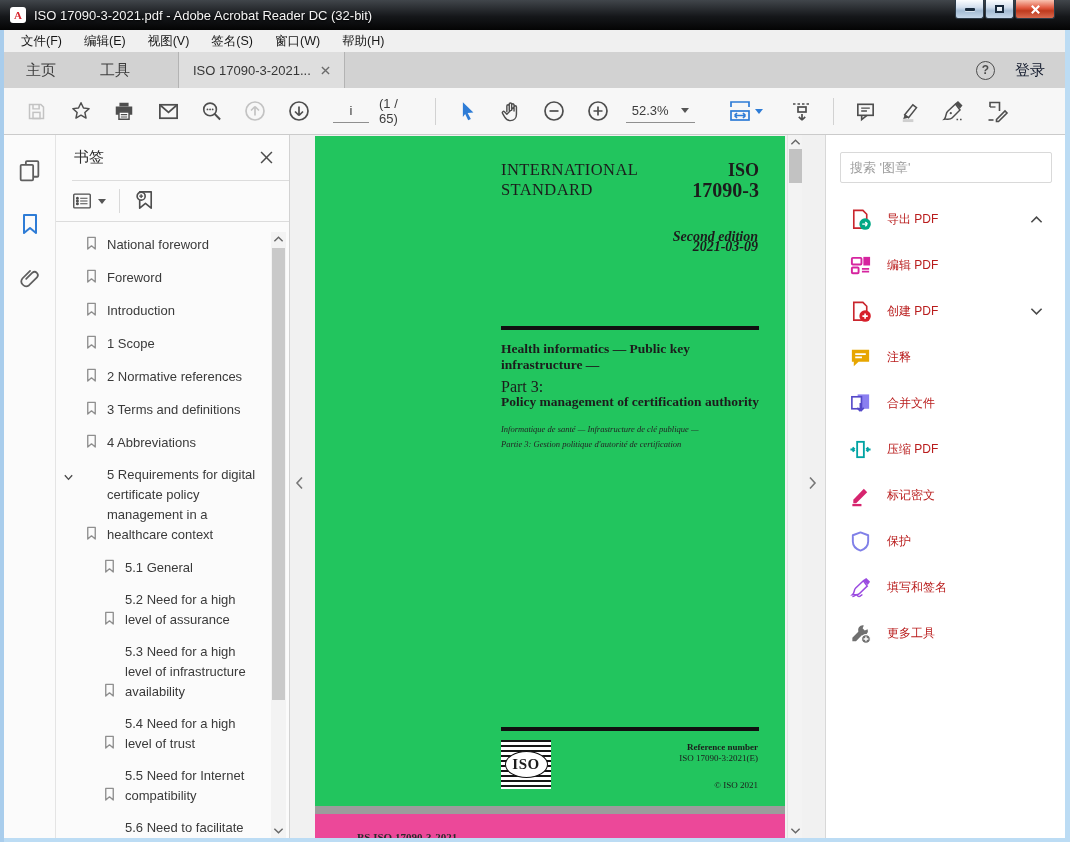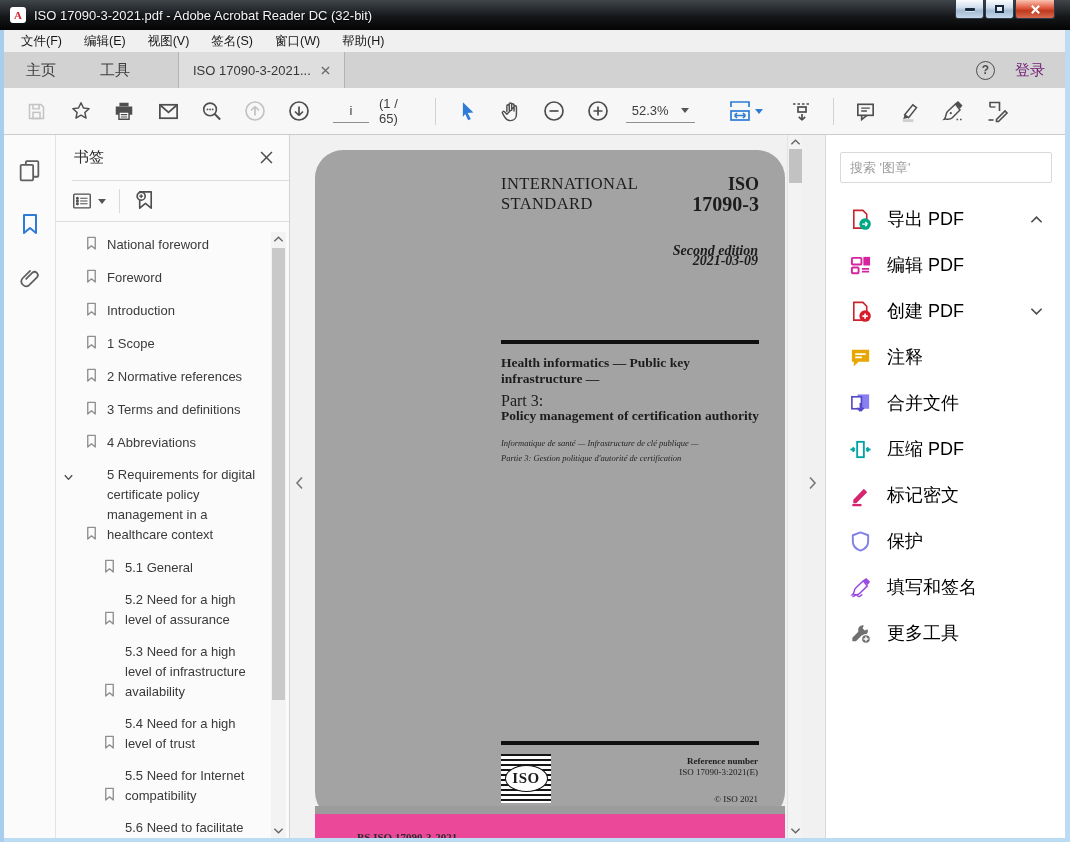--- a/index.html
+++ b/index.html
@@ -37,21 +37,21 @@
   #tabbar { position:absolute; left:4px; top:52px; width:1061px; height:36px;
     background:#d2d2d2; display:flex; align-items:center; }
   .tab-top { font-size:15px; color:#3d3d3d; padding:0 22px; }
   .doc-tab { height:36px; display:flex; align-items:center; gap:10px;
     background:#dedede; border-left:1px solid #b3b3b3; border-right:1px solid #b3b3b3;
     padding:0 14px; margin-left:26px; }
   .doc-tab-label { font-size:13px; color:#363636; }
   .tabbar-right { margin-left:auto; display:flex; align-items:center; gap:20px; padding-right:20px; }
   .help-circle { width:19px; height:19px; border:1.6px solid #4c4c4c; border-radius:50%;
     display:flex; align-items:center; justify-content:center; font-size:12px; font-weight:bold; color:#4c4c4c; }
-  .signin { font-size:15px; color:#701a75; }
+  .signin { font-size:15px; color:#0f172a; }
 
   
   #toolbar { position:absolute; left:4px; top:88px; width:1061px; height:47px;
     background:#f7f7f7; border-bottom:1px solid #cbcbcb; display:flex; align-items:center; padding-left:11px; }
   .tb-btn { width:34px; height:34px; display:flex; align-items:center; justify-content:center; margin:0 5px; border-radius:3px; }
   .tb-divider { width:1px; height:27px; background:#d2d2d2; margin:0 9px; }
   #page-input { width:36px; height:24px; border:none; border-bottom:1px solid #8f8f8f;
     background:transparent; text-align:center; font-size:13px; color:#3d3d3d; margin:0 4px 0 12px; }
   #page-count { font-size:13px; color:#3d3d3d; margin:0 6px; }
   .zoom-box { display:flex; align-items:center; gap:12px; border-bottom:1px solid #8f8f8f;
@@ -86,21 +86,21 @@
   .bm-flag-wrap { flex:0 0 auto; margin-right:8px; margin-top:1px; }
   .bm-label { font-size:13px; color:#3a3a3a; line-height:20px; max-width:152px; }
   .lvl1 .bm-label { max-width:143px; }
   
   .bm-scroll { position:absolute; right:3px; top:2px; bottom:0; width:15px; background:#f3f3f3; }
   .bm-scroll .thumb { position:absolute; left:1px; top:16px; width:13px; height:452px; background:#c9c9c9; }
   .scroll-chev { position:absolute; left:2px; }
 
   
   #docarea { flex:1; background:#f1f1f1; position:relative; overflow:hidden; }
-  .page1 { position:absolute; left:25px; top:15px; width:470px; height:670px; background:#a3a3a3;border-radius:28px; }
+  .page1 { position:absolute; left:25px; top:1px; width:470px; height:670px; background:#22c55e; }
   .page-gap { position:absolute; left:25px; top:671px; width:470px; height:8px; background:#9c9c9c; }
   .page2 { position:absolute; left:25px; top:679px; width:470px; bottom:0; background:#ec4899; overflow:hidden; }
   .page2-text { margin:17px 0 0 42px; font-family:"Liberation Serif",serif; font-weight:bold; font-size:11px; color:#2b2b2b; }
   .collapse { position:absolute; top:341px; }
   #collapse-left { left:5px; }
   #collapse-right { right:8px; }
   .v-scroll { position:absolute; right:23px; top:0; bottom:0; width:15px; background:#f3f3f3; border-left:1px solid #e3e3e3; }
   .v-scroll .thumb { position:absolute; left:1px; top:14px; width:13px; height:34px; background:#c2c2c2; }
 
   
@@ -130,21 +130,21 @@
   .pg-copy { position:absolute; right:27px; top:644px; font-size:9px; }
 
   
   #tools-panel { width:240px; background:#fff; border-left:1px solid #d8d8d8; padding-top:17px; }
   #tools-search { display:block; margin:0 14px; width:212px; height:31px; border:1px solid #d9d9d9;
     border-radius:2px; padding:0 9px; font-size:13px; color:#444; background:#fff; }
   #tools-search::placeholder { color:#9d9d9d; }
   .tool-list { margin-top:13px; }
   .tool-row { height:46px; display:flex; align-items:center; padding:0 22px; gap:15px; }
   .tool-icon { width:24px; height:24px; display:flex; align-items:center; justify-content:center; }
-  .tool-label { font-size:18px; color:#000000; }
+  .tool-label { font-size:12px; color:#b91c1c; }
   .tool-chevron { margin-left:auto; display:flex; }
 </style>
 </head>
 <body>
 
 <div id="titlebar">
   <span class="app-icon">A</span>
   <span id="title-text">ISO 17090-3-2021.pdf - Adobe Acrobat Reader DC (32-bit)</span>
   <div class="winbtns">
     <div class="winbtn">

